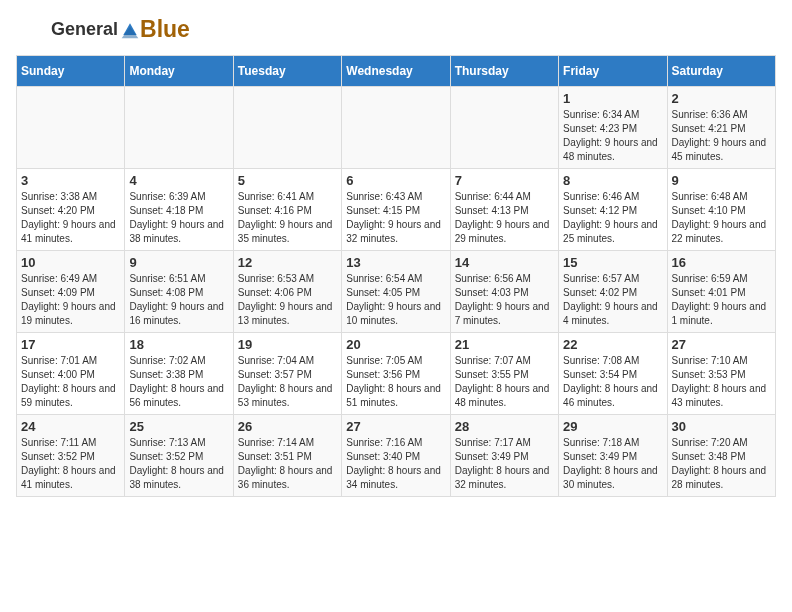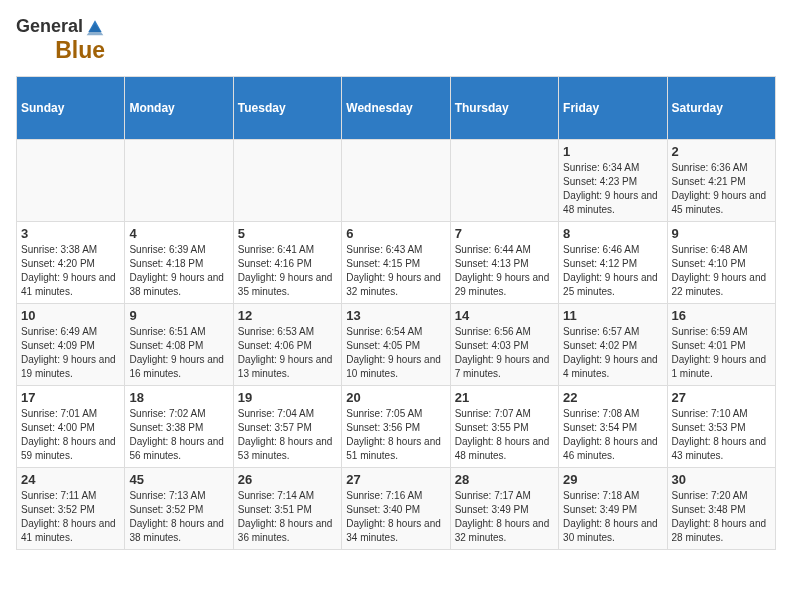--- a/index.html
+++ b/index.html
@@ -11,22 +11,23 @@
       padding: 16px;
     }
     .header {
       display: flex;
       justify-content: space-between;
       align-items: flex-start;
       margin-bottom: 12px;
     }
     .logo {
       display: flex;
-      flex-direction: column;
-      align-items: flex-end;
+      flex-direction: row;
+      align-items: center;
+      margin-left: 35px;
     }
     .logo-text {
       display: flex;
       align-items: center;
     }
     .logo-general {
       font-size: 18px;
       font-weight: bold;
       color: #333;
     }
@@ -56,21 +57,21 @@
     table {
       width: 100%;
       border-collapse: collapse;
       table-layout: fixed;
     }
     thead tr th {
       background-color: #2e7bc4;
       color: white;
       font-size: 12px;
       font-weight: bold;
-      padding: 24px 4px;
+      padding: 8px 4px;
       text-align: left;
       border: 1px solid #ddd;
     }
     tbody tr td {
       vertical-align: top;
       border: 1px solid #ddd;
       padding: 4px;
       font-size: 10px;
       color: #333;
       height: 80px;
@@ -210,21 +211,21 @@
 Sunset: 4:05 PM
 Daylight: 9 hours and 10 minutes.</div>
         </td>
         <td>
           <span class="day-number">14</span>
           <div class="day-info">Sunrise: 6:56 AM
 Sunset: 4:03 PM
 Daylight: 9 hours and 7 minutes.</div>
         </td>
         <td>
-          <span class="day-number">11</span>
+          <span class="day-number">15</span>
           <div class="day-info">Sunrise: 6:57 AM
 Sunset: 4:02 PM
 Daylight: 9 hours and 4 minutes.</div>
         </td>
         <td>
           <span class="day-number">16</span>
           <div class="day-info">Sunrise: 6:59 AM
 Sunset: 4:01 PM
 Daylight: 9 hours and 1 minute.</div>
         </td>
@@ -274,21 +275,21 @@
         </td>
       </tr>
       <tr>
         <td>
           <span class="day-number">24</span>
           <div class="day-info">Sunrise: 7:11 AM
 Sunset: 3:52 PM
 Daylight: 8 hours and 41 minutes.</div>
         </td>
         <td>
-          <span class="day-number">45</span>
+          <span class="day-number">25</span>
           <div class="day-info">Sunrise: 7:13 AM
 Sunset: 3:52 PM
 Daylight: 8 hours and 38 minutes.</div>
         </td>
         <td>
           <span class="day-number">26</span>
           <div class="day-info">Sunrise: 7:14 AM
 Sunset: 3:51 PM
 Daylight: 8 hours and 36 minutes.</div>
         </td>

